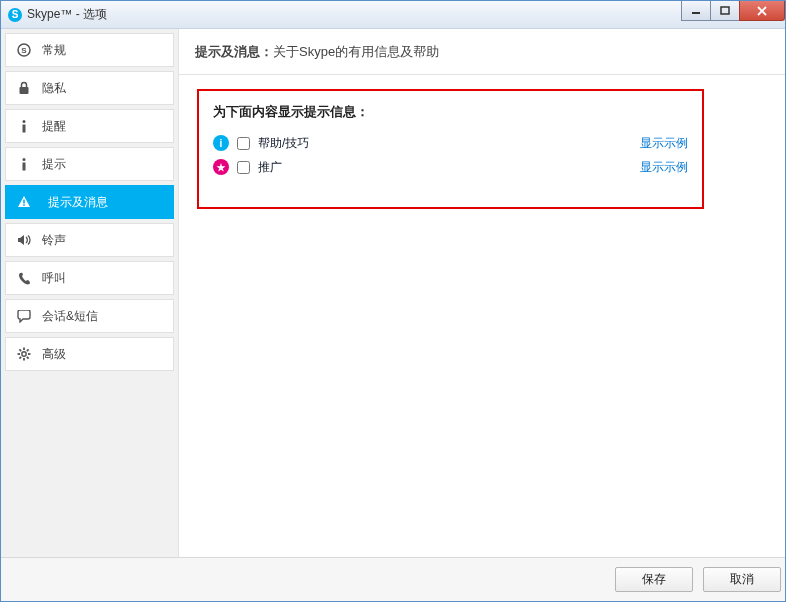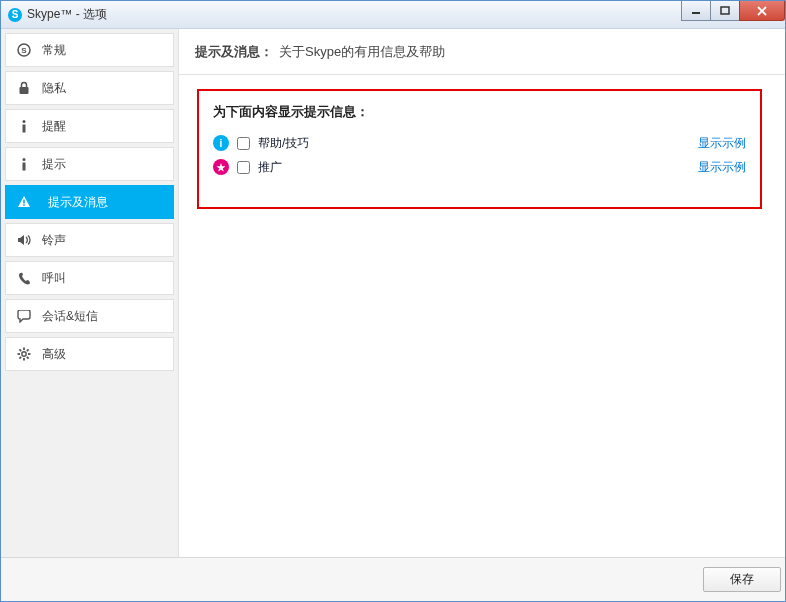--- a/index.html
+++ b/index.html
@@ -96,32 +96,31 @@
   .content {
     flex: 1;
     display: flex; flex-direction: column;
     padding: 0;
   }
   .content-header {
     height: 46px;
     border-bottom: 1px solid #e3e3e3;
     display: flex; align-items: center;
     padding: 0 16px;
-    gap: 6px;
     color: #444;
     font-size: 13px;
   }
   .content-body {
     padding: 14px 18px;
     position: relative;
   }
   .highlight-box {
     border: 2px solid #e20000;
     padding: 12px 14px 28px 14px;
-    width: 565px;
+    width: 507px;
   }
   .section-title {
     font-weight: bold;
     color: #222;
     font-size: 13px;
     margin-bottom: 10px;
   }
   .opt-row {
     display: flex; align-items: center;
     height: 24px;
@@ -309,15 +308,16 @@
             <span class="link">显示示例</span>
           </div>
         </div>
       </div>
     </div>
 
   </div>
 
   <div class="footer">
     <button>保存</button>
+    <button>取消</button>
   </div>
 
 </div>
 
 </body></html>

